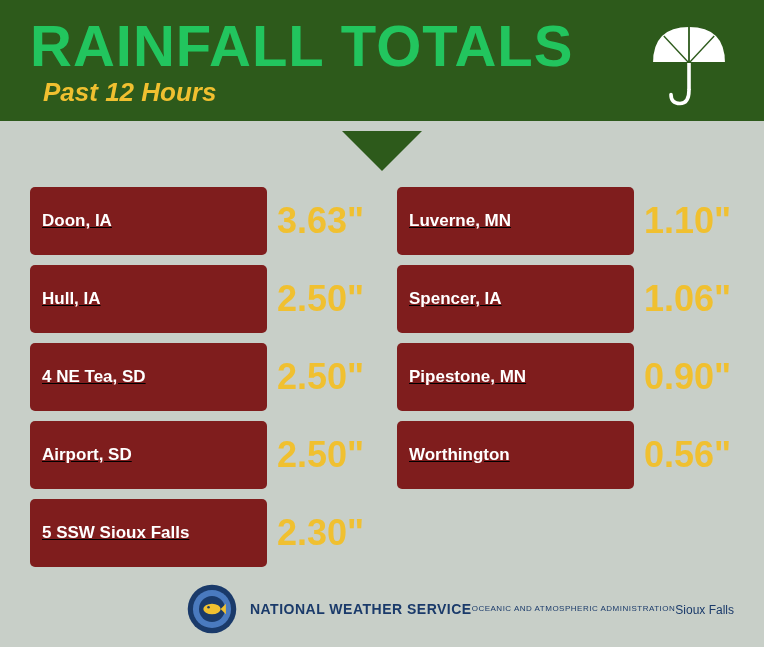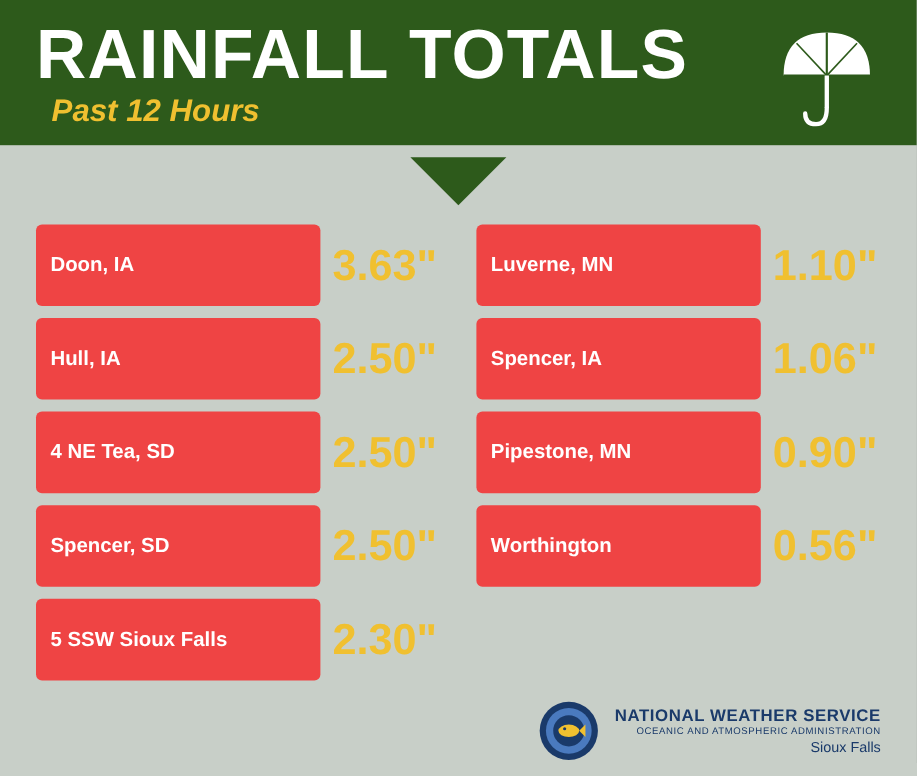--- a/index.html
+++ b/index.html
@@ -28,21 +28,21 @@
       align-items: center;
       justify-content: space-between;
       min-height: 115px;
     }
 
     .header-left {}
 
     .header-title {
       font-size: 58px;
       font-weight: 900;
-      color: #ffffff;
+      color: #22c55e;
       line-height: 1;
       text-transform: uppercase;
       letter-spacing: 1px;
       text-align: right;
     }
 
     .header-subtitle {
       font-size: 26px;
       font-weight: bold;
       color: #f0c030;
@@ -94,27 +94,28 @@
       gap: 10px;
     }
 
     .data-row {
       display: flex;
       align-items: center;
       gap: 10px;
     }
 
     .location-box {
-      background: #ef4444;
+      background: #7f1d1d;
       border-radius: 5px;
       padding: 24px 12px;
       flex: 1;
       min-height: 48px;
       display: flex;
       align-items: center;
+      text-decoration: underline;
     }
 
     .location-label {
       color: #ffffff;
       font-size: 17px;
       font-weight: bold;
     }
 
     .rainfall-value {
       color: #f0c030;
@@ -135,22 +136,22 @@
     }
 
     .nws-logo {
       width: 52px;
       height: 52px;
       flex-shrink: 0;
     }
 
     .nws-text {
       display: flex;
-      flex-direction: column;
-      align-items: flex-end;
+      flex-direction: row;
+      align-items: center;
     }
 
     .nws-name {
       font-size: 14px;
       font-weight: 900;
       color: #1a3a6a;
       letter-spacing: 0.5px;
       line-height: 1.2;
     }
 
@@ -219,21 +220,21 @@
 
         <div class="data-row">
           <div class="location-box">
             <span class="location-label">4 NE Tea, SD</span>
           </div>
           <span class="rainfall-value">2.50"</span>
         </div>
 
         <div class="data-row">
           <div class="location-box">
-            <span class="location-label">Spencer, SD</span>
+            <span class="location-label">Airport, SD</span>
           </div>
           <span class="rainfall-value">2.50"</span>
         </div>
 
         <div class="data-row">
           <div class="location-box">
             <span class="location-label">5 SSW Sioux Falls</span>
           </div>
           <span class="rainfall-value">2.30"</span>
         </div>

